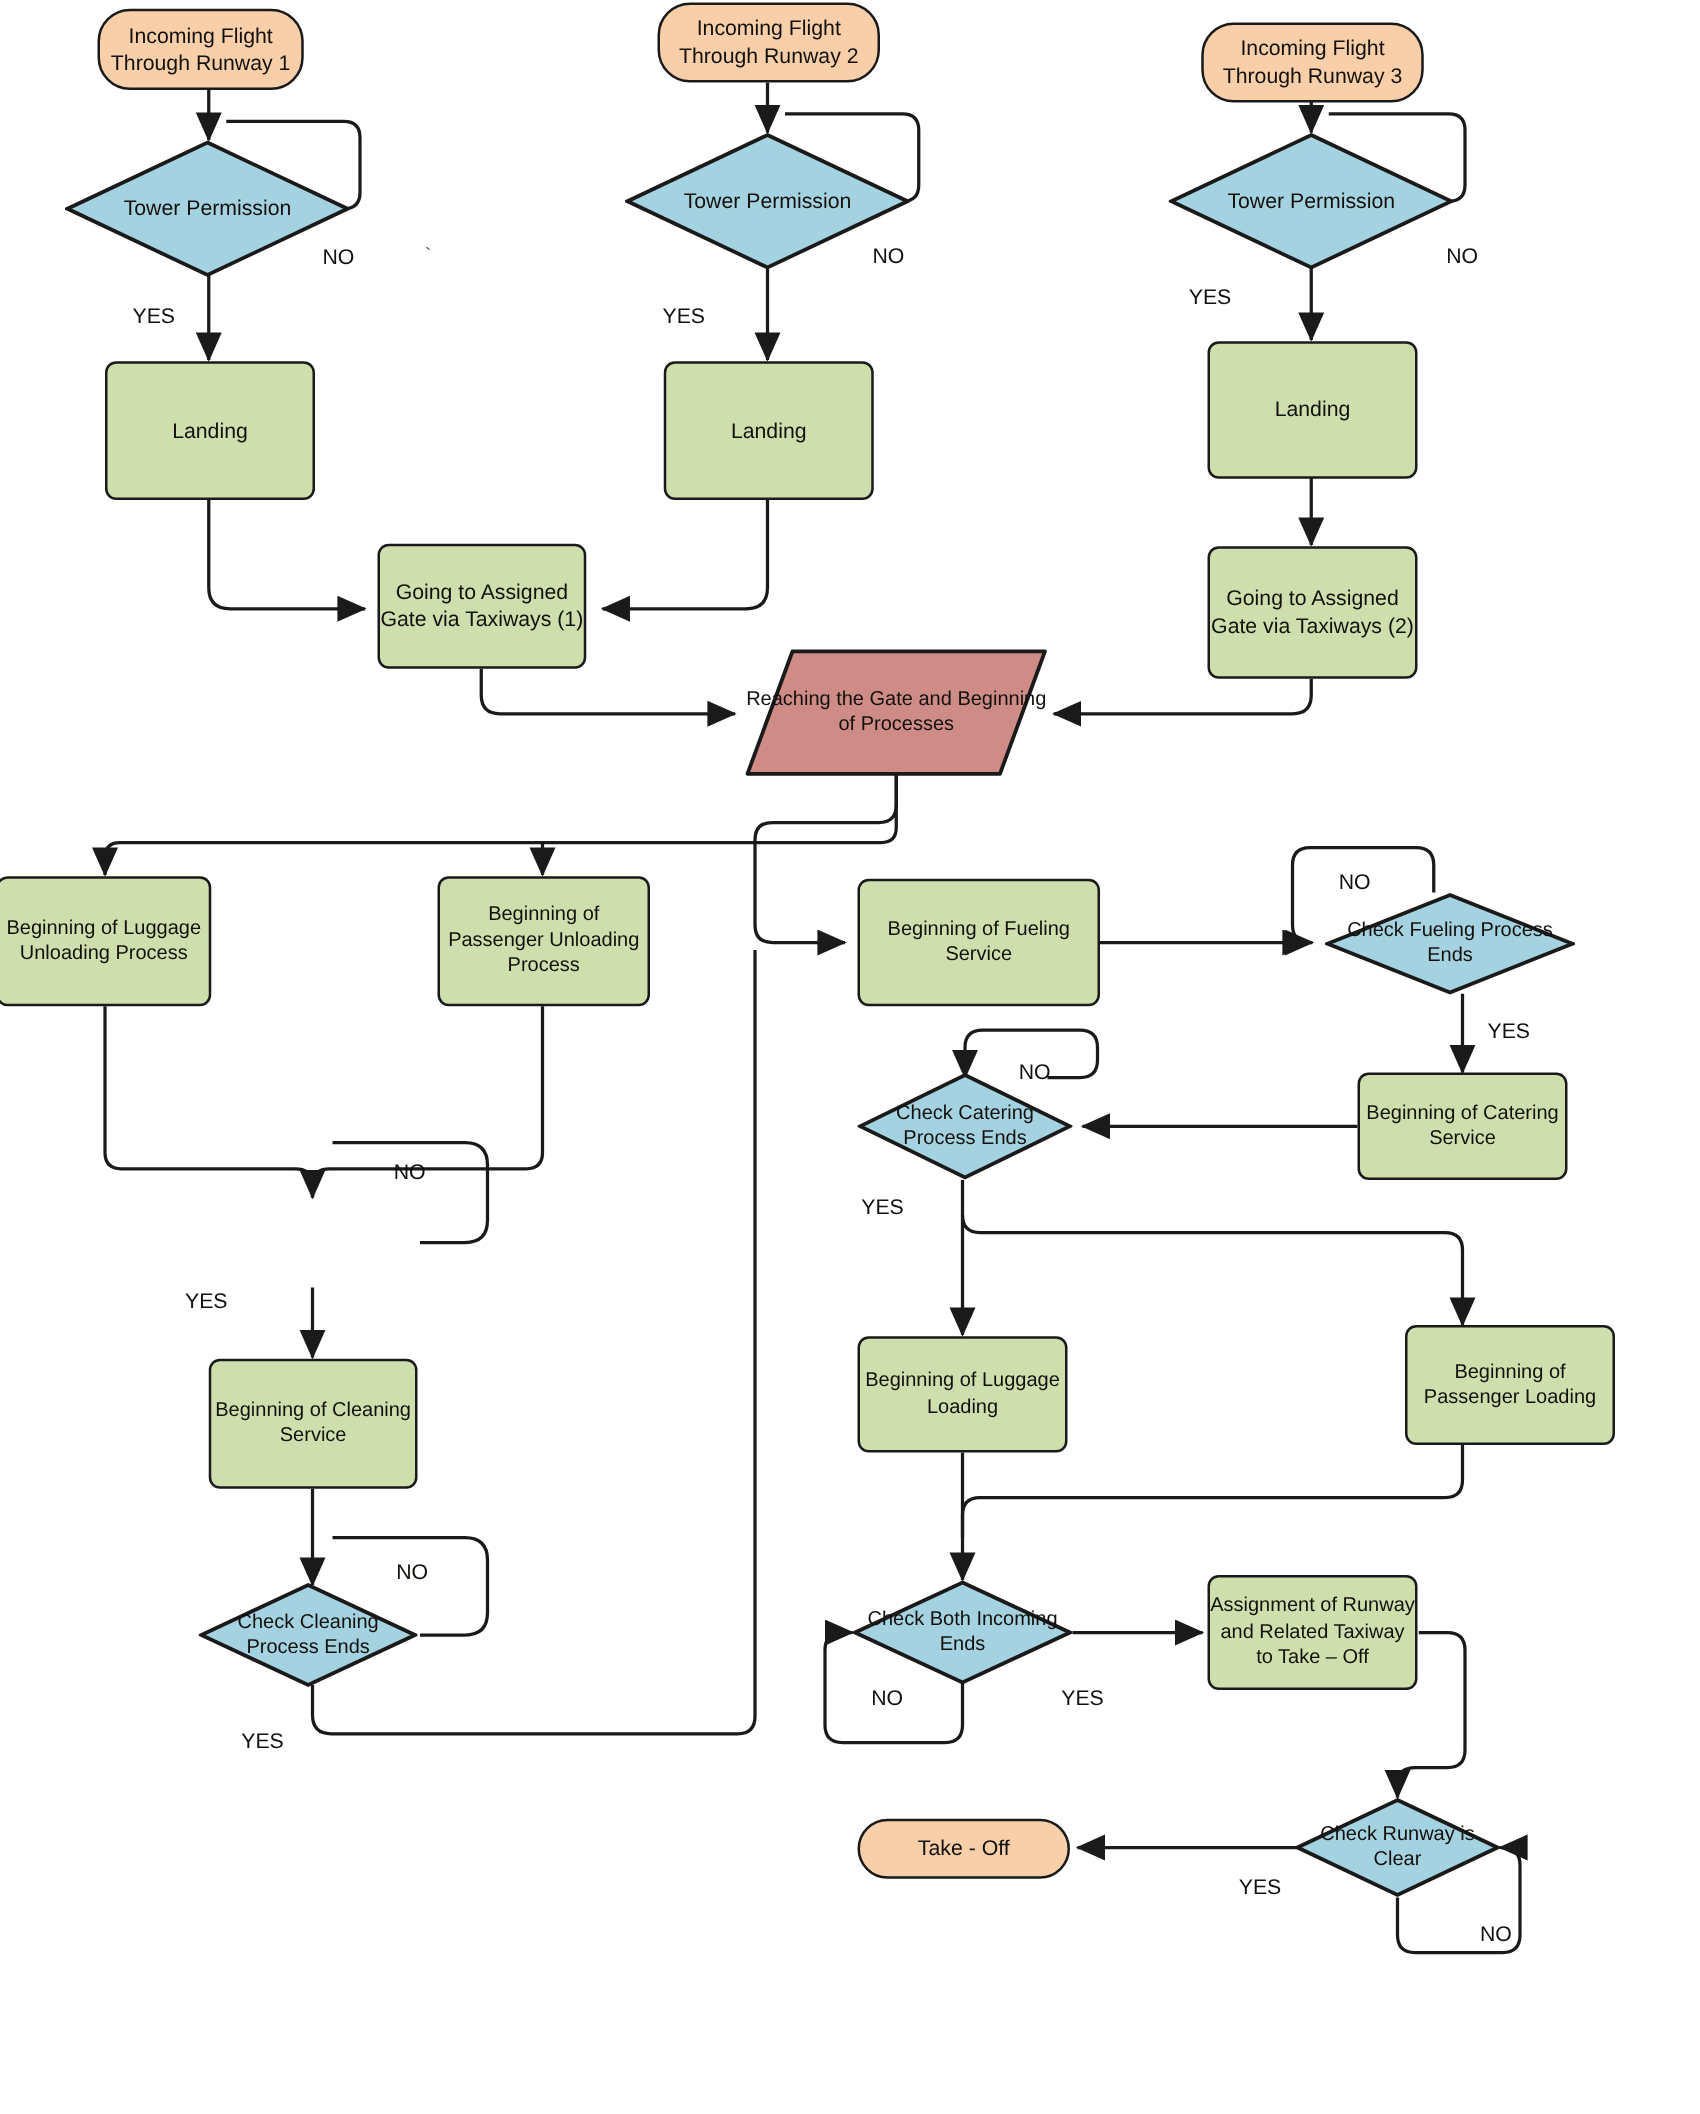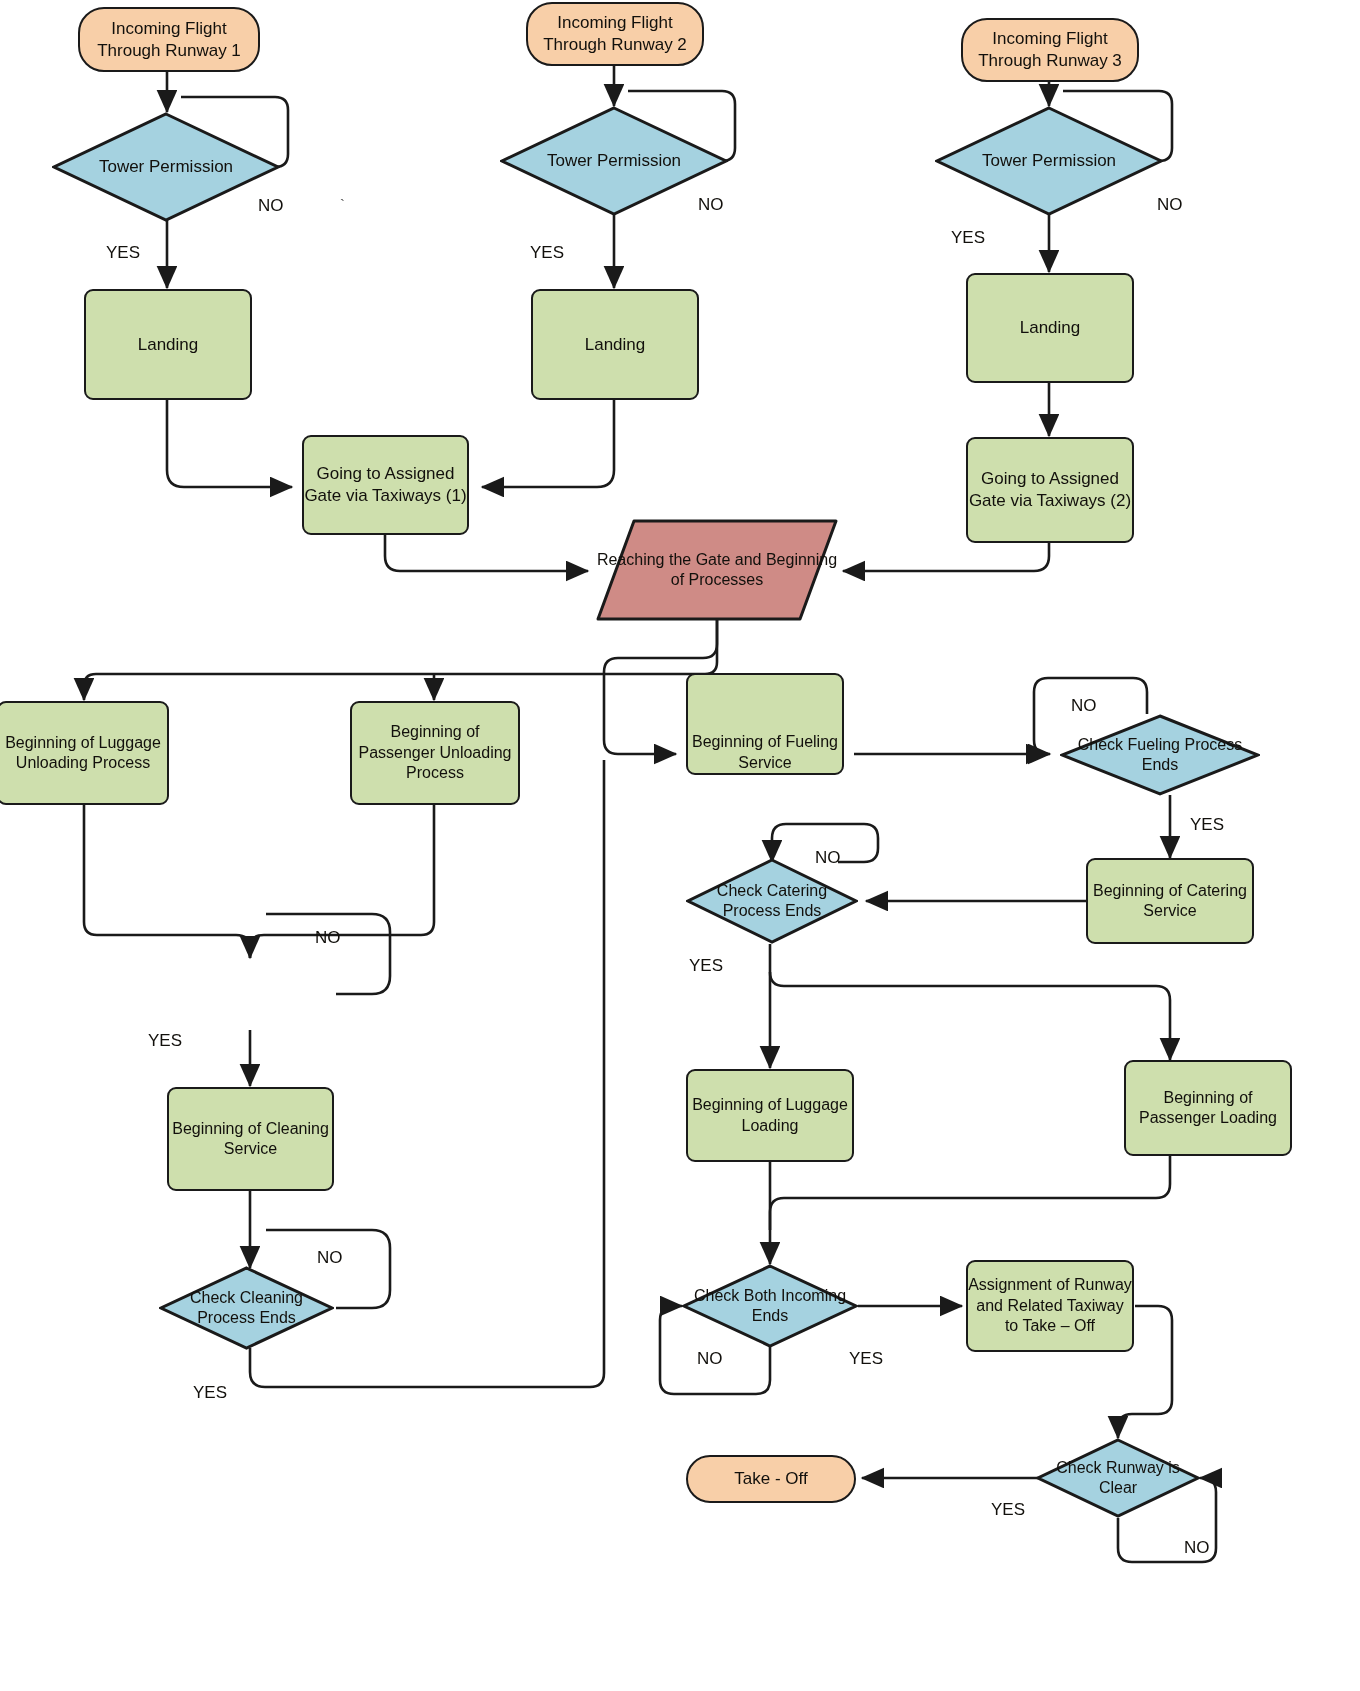--- a/index.html
+++ b/index.html
@@ -171,21 +171,21 @@
       <path d="M858,1306 L962,1306" marker-end="url(#ah)"></path>
 
       <path d="M1135,1306 L1158,1306 Q1172,1306 1172,1320 L1172,1400 Q1172,1414 1158,1414 L1132,1414 Q1118,1414 1118,1428 L1118,1438" marker-end="url(#ah)"></path>
 
       <path d="M1038,1478 L862,1478" marker-end="url(#ah)"></path>
 
       <path d="M1118,1518 L1118,1548 Q1118,1562 1132,1562 L1202,1562 Q1216,1562 1216,1548 L1216,1492 Q1216,1478 1202,1478 L1200,1478" marker-end="url(#ah)"></path>
     </g>
   </svg>
 
-  <div class="node terminator" style="left:78px; top:7px; width:182px; height:65px;">
+  <div class="node terminator" style="left:78px; top:7px; width:165px; height:65px;">
     <span>Incoming Flight Through Runway 1</span>
   </div>
 
   <div class="node decision" style="left:52px; top:112px; width:228px; height:110px;">
     <svg class="dia-shape" viewBox="0 0 228 110" preserveAspectRatio="none">
       <polygon points="114,2 226,55 114,108 2,55" fill="#a5d2e0" stroke="#1a1a1a" stroke-width="3"></polygon>
     </svg>
     <span class="dia-label">Tower Permission</span>
   </div>
 
@@ -251,21 +251,21 @@
     <span>Beginning of Cleaning Service</span>
   </div>
 
   <div class="node decision" style="left:159px; top:1266px; width:175px; height:84px; font-size:16px;">
     <svg class="dia-shape" viewBox="0 0 175 84" preserveAspectRatio="none">
       <polygon points="87.5,2 173,42 87.5,82 2,42" fill="#a5d2e0" stroke="#1a1a1a" stroke-width="3"></polygon>
     </svg>
     <span class="dia-label">Check Cleaning Process Ends</span>
   </div>
 
-  <div class="node process" style="left:686px; top:673px; width:158px; height:102px; font-size:16px;align-items:flex-end;">
+  <div class="node process" style="left:686px; top:703px; width:194px; height:102px; font-size:16px;">
     <span>Beginning of Fueling Service</span>
   </div>
 
   <div class="node decision" style="left:1060px; top:714px; width:200px; height:82px; font-size:16px;">
     <svg class="dia-shape" viewBox="0 0 200 82" preserveAspectRatio="none">
       <polygon points="100,2 198,41 100,80 2,41" fill="#a5d2e0" stroke="#1a1a1a" stroke-width="3"></polygon>
     </svg>
     <span class="dia-label">Check Fueling Process Ends</span>
   </div>
 

